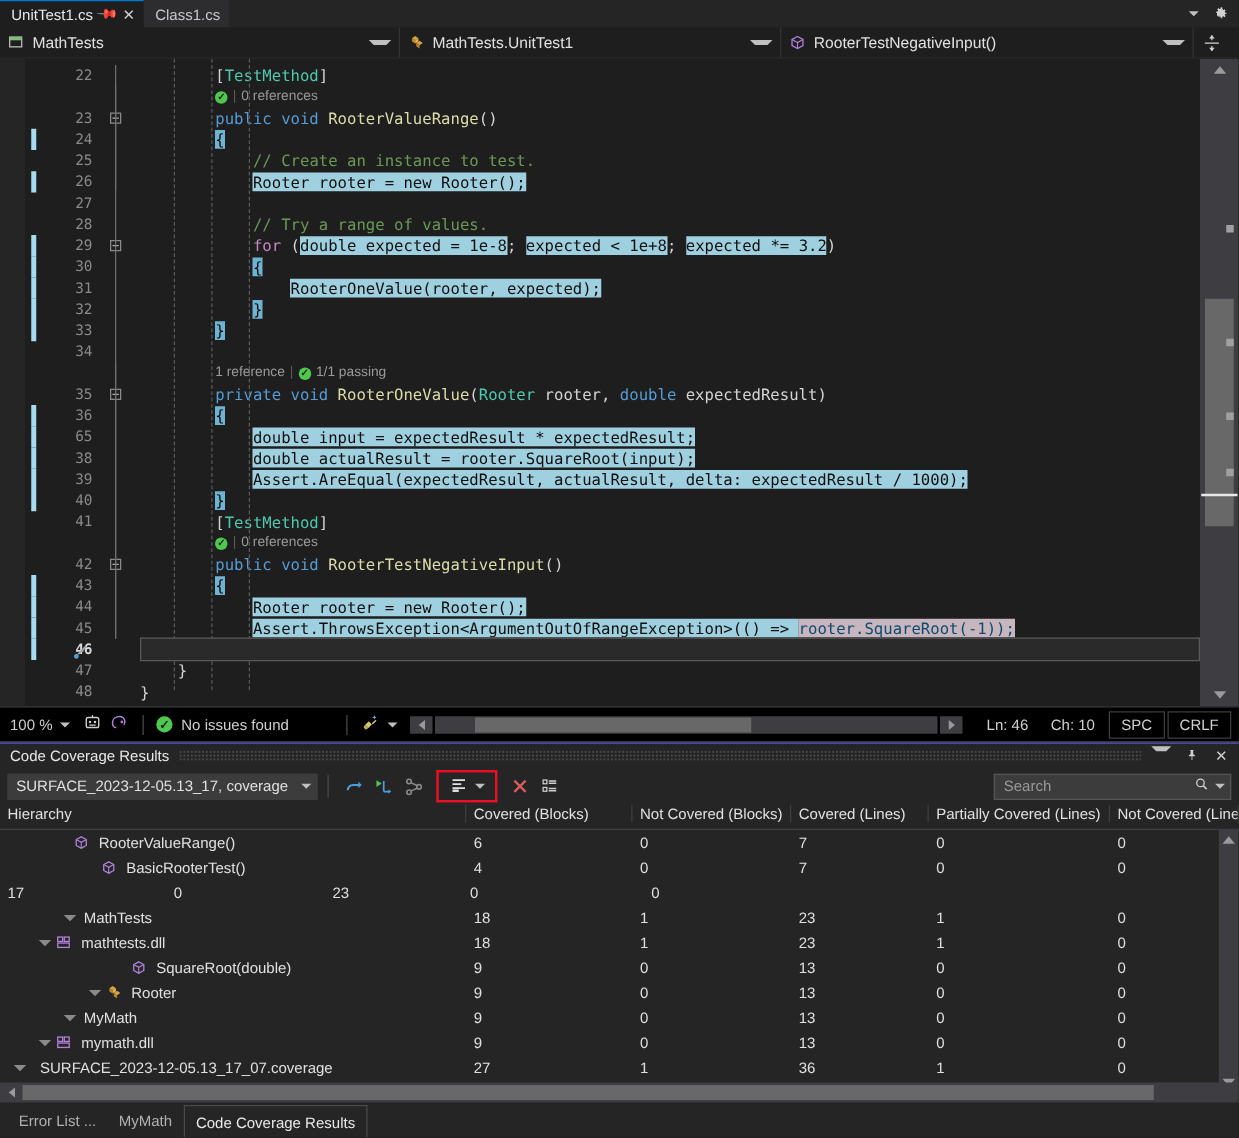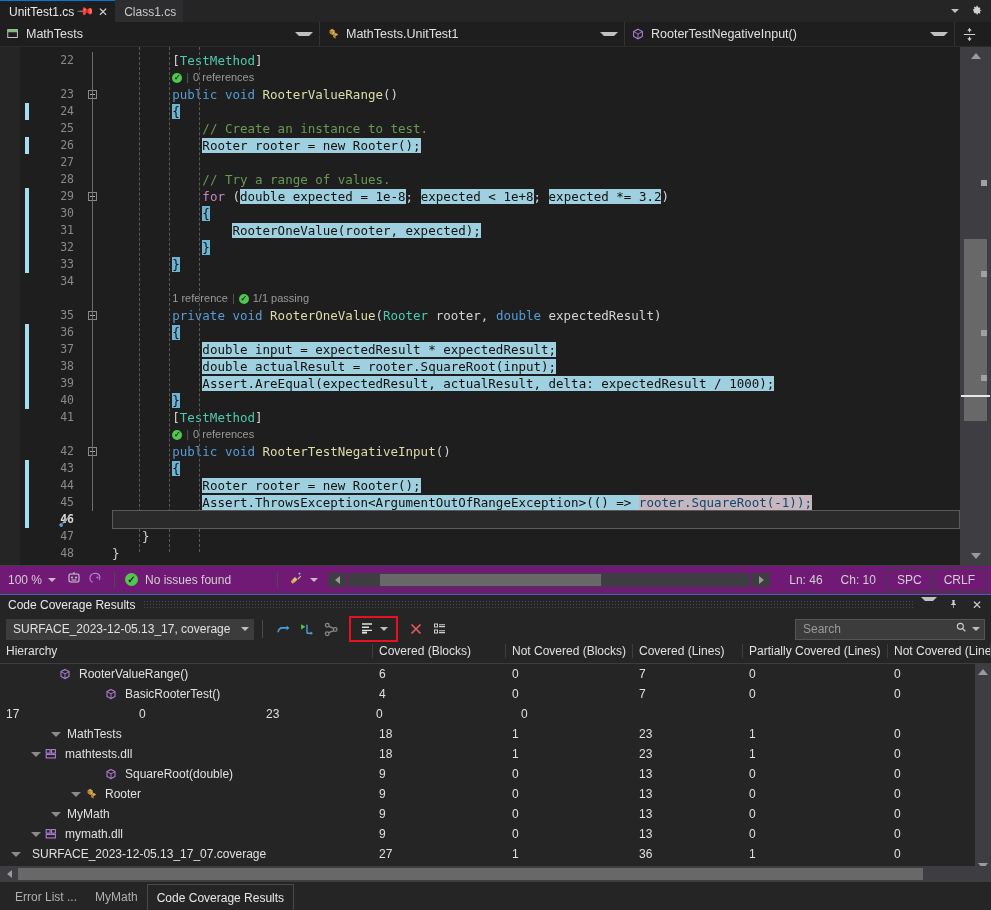--- a/index.html
+++ b/index.html
@@ -123,21 +123,21 @@
   .ed-vs-up { top:0; } .ed-vs-dn { bottom:0; }
   .tri-up { width:0;height:0;border-left:5px solid transparent;border-right:5px solid transparent;border-bottom:6px solid #9a9a9a; }
   .tri-dn { width:0;height:0;border-left:5px solid transparent;border-right:5px solid transparent;border-top:6px solid #9a9a9a; }
   .ed-vs-thumb { position:absolute; left:4px; width:23px; background:#686868; }
   .ed-vs-mark { position:absolute; right:4px; width:6px; height:6px; background:#a0a0a0; }
   .ed-vs-cursor { position:absolute; left:1px; right:1px; height:2px; background:#e8e8e8; }
 
   
   .edstatus {
     position:absolute; left:0; top:565px; width:991px; height:28px;
-    background:#701a75; display:flex; align-items:center;
+    background:#000000; display:flex; align-items:center;
     border-top:1px solid #3e3e42; font-size:12px; color:#d0d0d0;
   }
   .zoombox { display:flex; align-items:center; gap:6px; padding-left:8px; }
   .vsep { width:1px; height:16px; background:#4a4a4a; margin:0 10px; }
   .status-ok {
     width:13px;height:13px;border-radius:50%;background:#4ec94e;
     display:inline-flex;align-items:center;justify-content:center;
     color:#1e1e1e;font-size:10px;font-weight:bold;
   }
   .hscroll-track {
@@ -321,21 +321,21 @@
         <div class="ln" style="top: 107px;">27</div>
         <div class="ln" style="top: 124px;">28</div>
         <div class="ln" style="top: 141px;">29</div>
         <div class="ln" style="top: 158px;">30</div>
         <div class="ln" style="top: 175px;">31</div>
         <div class="ln" style="top: 192px;">32</div>
         <div class="ln" style="top: 209px;">33</div>
         <div class="ln" style="top: 226px;">34</div>
         <div class="ln" style="top: 260px;">35</div>
         <div class="ln" style="top: 277px;">36</div>
-        <div class="ln" style="top: 294px;">37</div>
+        <div class="ln" style="top: 294px;">65</div>
         <div class="ln" style="top: 311px;">38</div>
         <div class="ln" style="top: 328px;">39</div>
         <div class="ln" style="top: 345px;">40</div>
         <div class="ln" style="top: 362px;">41</div>
         <div class="ln" style="top: 396px;">42</div>
         <div class="ln" style="top: 413px;">43</div>
         <div class="ln" style="top: 430px;">44</div>
         <div class="ln" style="top: 447px;">45</div>
         <div class="ln cur" style="top: 464px;">46</div>
         <div class="ln" style="top: 481px;">47</div>
@@ -509,21 +509,21 @@
               </svg></span>
             <span style="margin-left: 3px;">RooterValueRange()</span>
           </div>
           <div class="ccell" style="width: 133px;">6</div>
           <div class="ccell" style="width: 127px;">0</div>
           <div class="ccell" style="width: 110px;">7</div>
           <div class="ccell" style="width: 145px;">0</div>
           <div class="ccell" style="width: 103px;">0</div>
         </div>
         <div class="crow">
-          <div class="cname" style="width: 373px; padding-left: 90px;">
+          <div class="cname" style="width: 373px; padding-left: 66px;">
             <span class="" style="width: 10px; flex: 0 0 auto;"></span>
             <span class="icn"><svg width="14" height="14" viewBox="0 0 16 16">
                 <path fill="none" stroke="#b180d7" stroke-width="1.2" d="M8 2.8l4.6 2.5v5.4L8 13.2 3.4 10.7V5.3z"></path>
                 <path fill="none" stroke="#b180d7" stroke-width="1" d="M3.4 5.3L8 7.8l4.6-2.5M8 7.8v5.4"></path>
               </svg></span>
             <span style="margin-left: 3px;">BasicRooterTest()</span>
           </div>
           <div class="ccell" style="width: 133px;">4</div>
           <div class="ccell" style="width: 127px;">0</div>
           <div class="ccell" style="width: 110px;">7</div>

